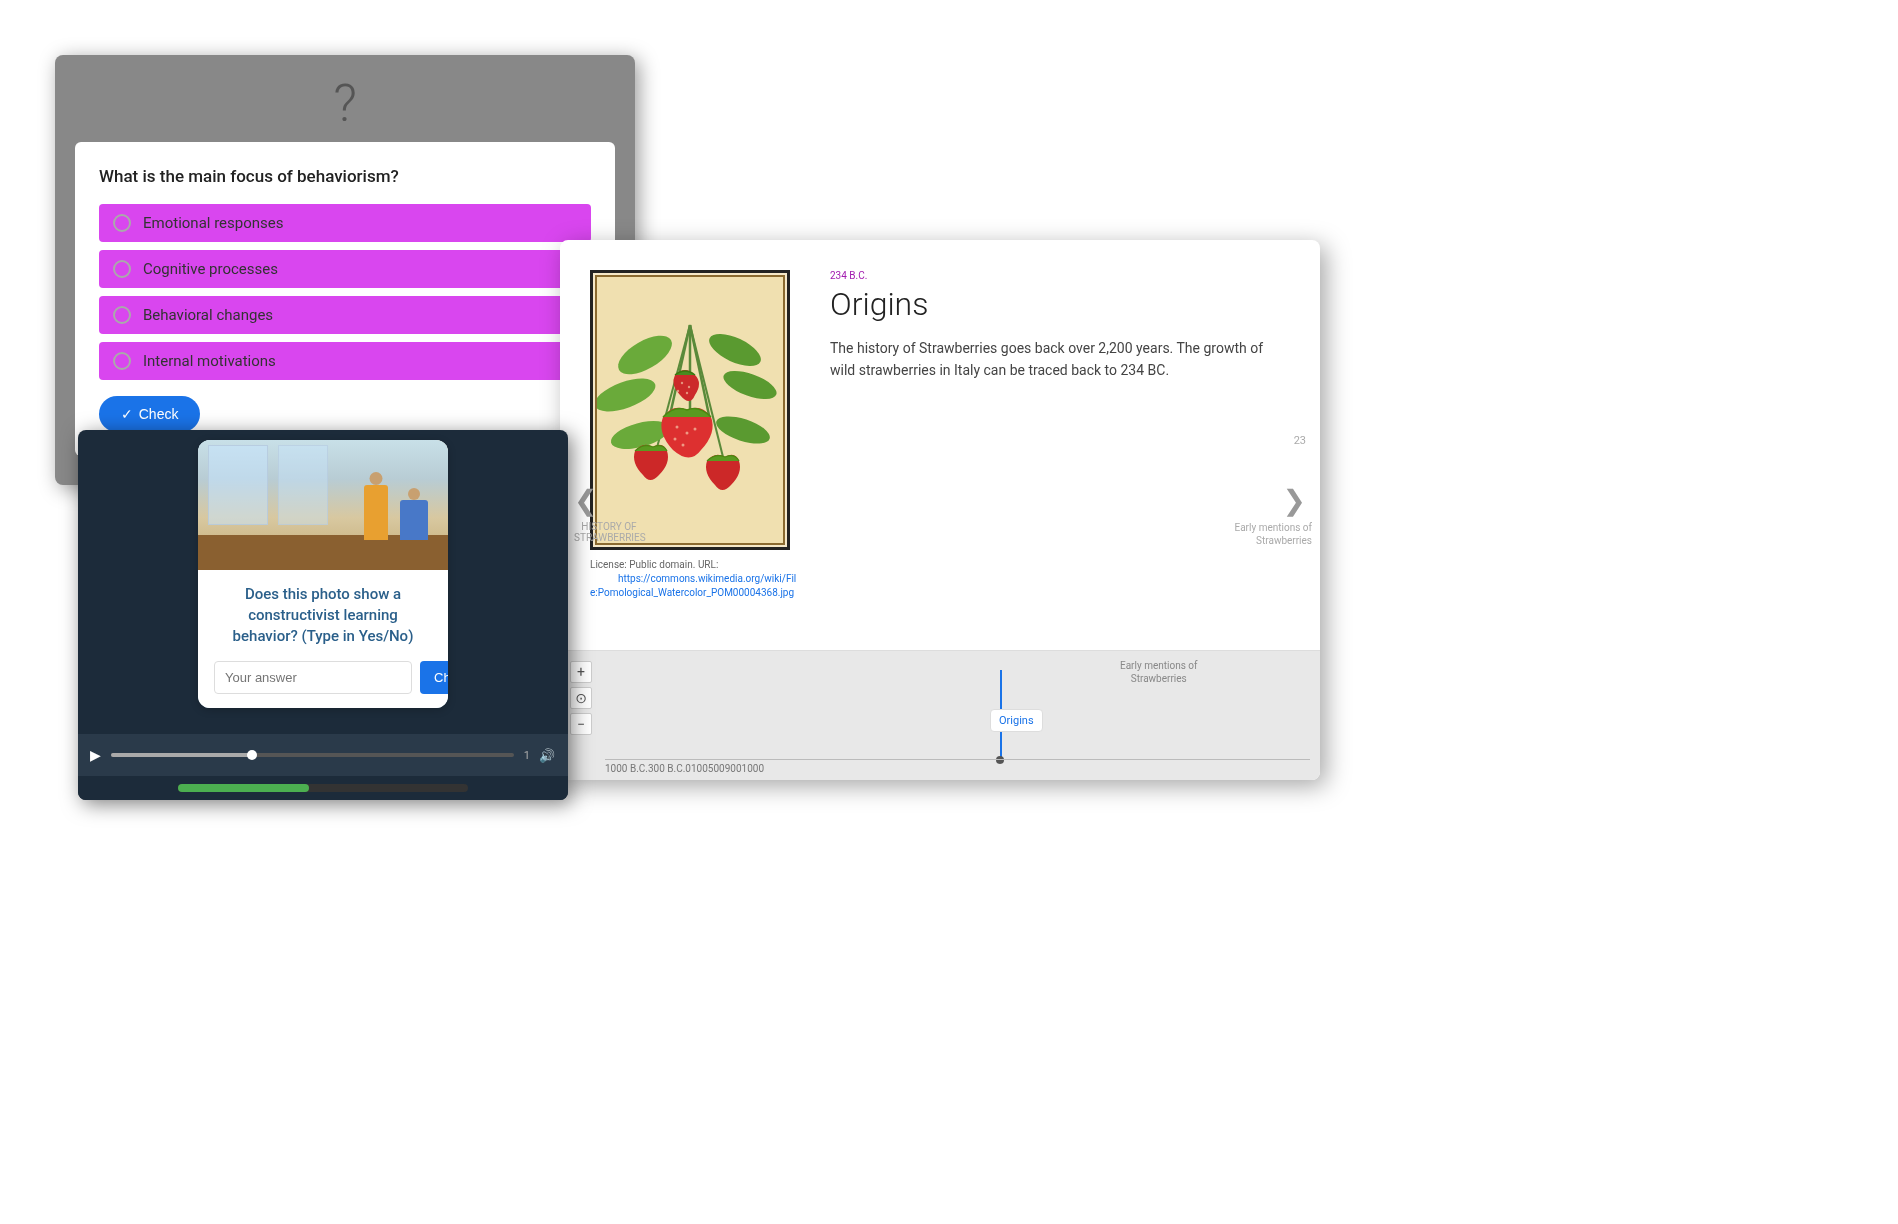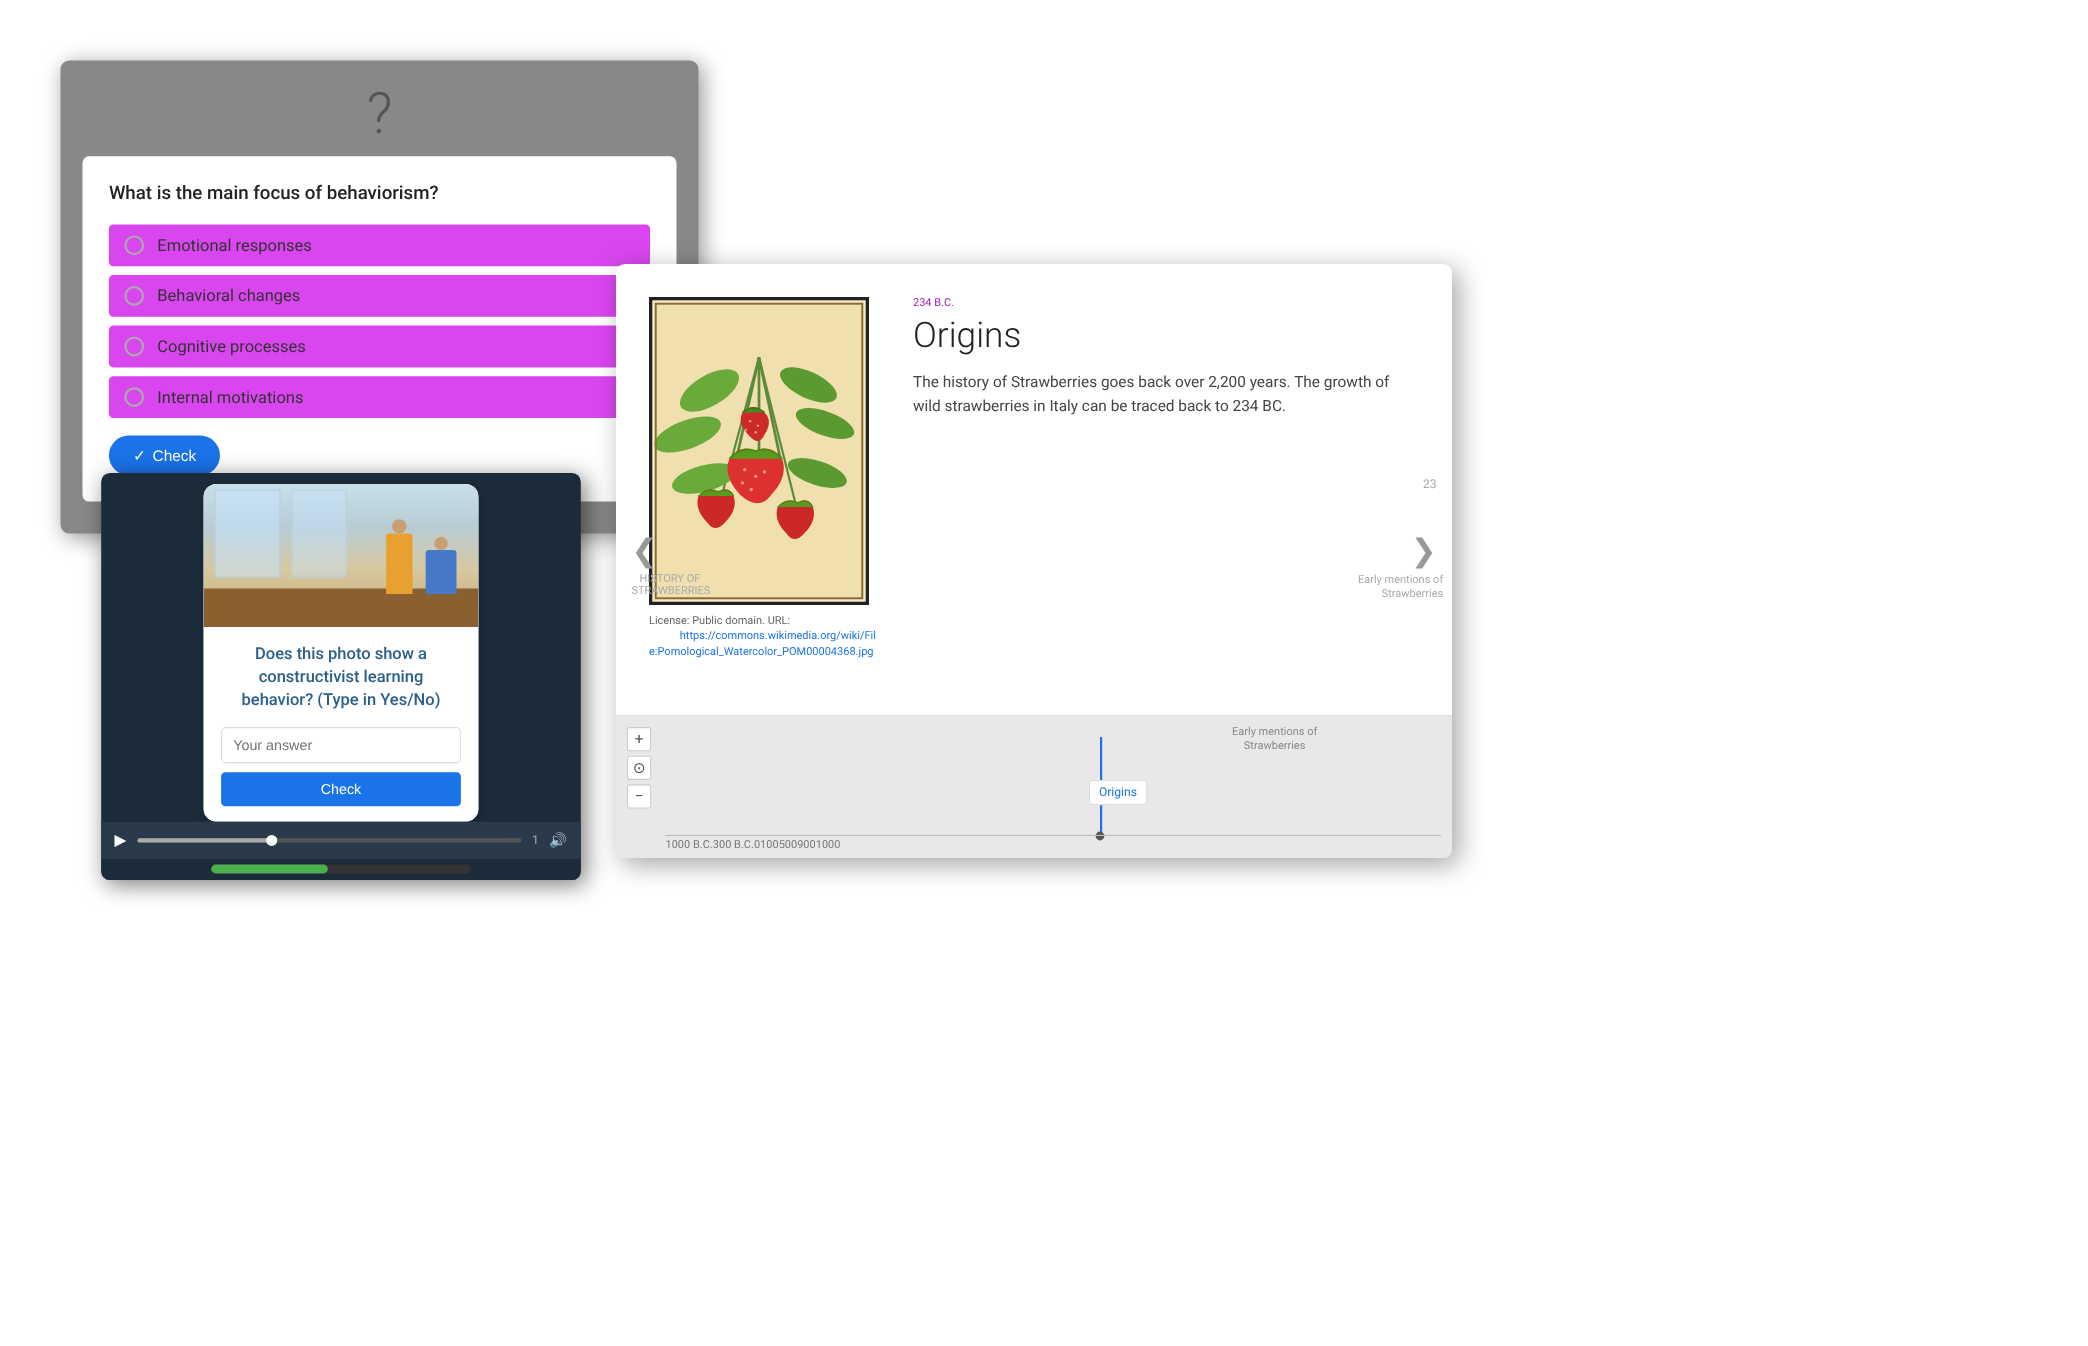--- a/index.html
+++ b/index.html
@@ -79,22 +79,22 @@
       margin-top: 16px;
     }
     .quiz-check-btn .check-icon {
       font-size: 14px;
     }
 
     
     .window-video {
       position: absolute;
       top: 430px;
-      left: 92px;
-      width: 436px;
+      left: 78px;
+      width: 490px;
       height: 370px;
       background: #1c2b3a;
       border-radius: 8px;
       box-shadow: 4px 4px 20px rgba(0,0,0,0.5);
       overflow: hidden;
     }
     .video-inner {
       width: 100%;
       height: 100%;
       display: flex;
@@ -129,21 +129,20 @@
       font-size: 15px;
       font-weight: 500;
       color: #2a5f8a;
       text-align: center;
       line-height: 1.4;
       margin-bottom: 14px;
     }
     .classroom-input-row {
       display: flex;
       gap: 8px;
-      flex-direction: column;
     }
     .classroom-answer-input {
       flex: 1;
       border: 1px solid #ddd;
       border-radius: 4px;
       padding: 8px 10px;
       font-size: 13px;
       color: #999;
       background: #fff;
     }
@@ -425,25 +424,25 @@
 <div class="window-quiz-bg">
   <div class="quiz-question-mark">?</div>
   <div class="quiz-card">
     <div class="quiz-question-text">What is the main focus of behaviorism?</div>
     <div class="quiz-option">
       <span class="radio-circle"></span>
       <span>Emotional responses</span>
     </div>
     <div class="quiz-option">
       <span class="radio-circle"></span>
-      <span>Behavioral changes</span>
+      <span>Cognitive processes</span>
     </div>
     <div class="quiz-option">
       <span class="radio-circle"></span>
-      <span>Cognitive processes</span>
+      <span>Behavioral changes</span>
     </div>
     <div class="quiz-option">
       <span class="radio-circle"></span>
       <span>Internal motivations</span>
     </div>
     <button class="quiz-check-btn">
       <span class="check-icon">✓</span>
       <span>Check</span>
     </button>
   </div>

